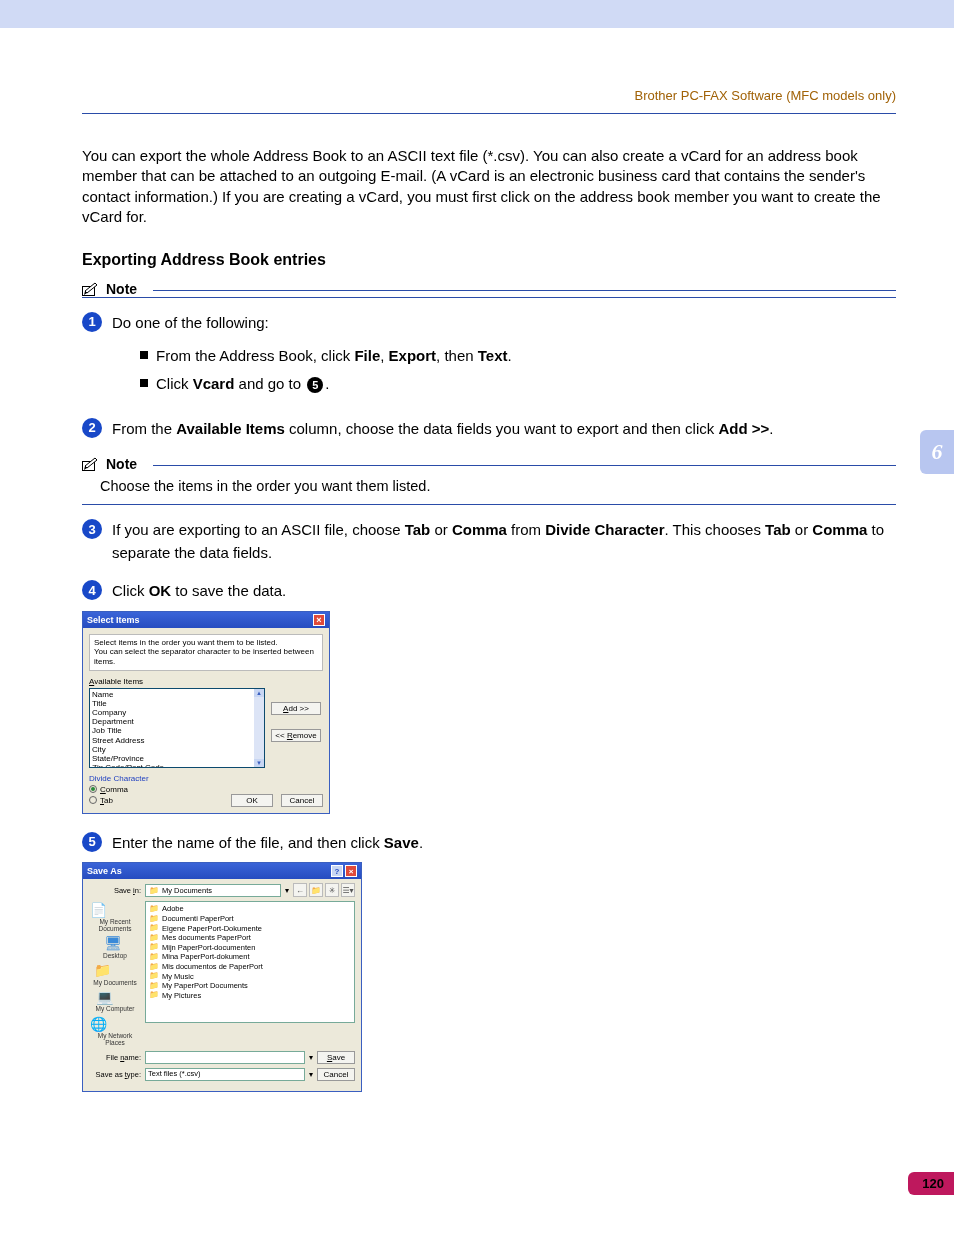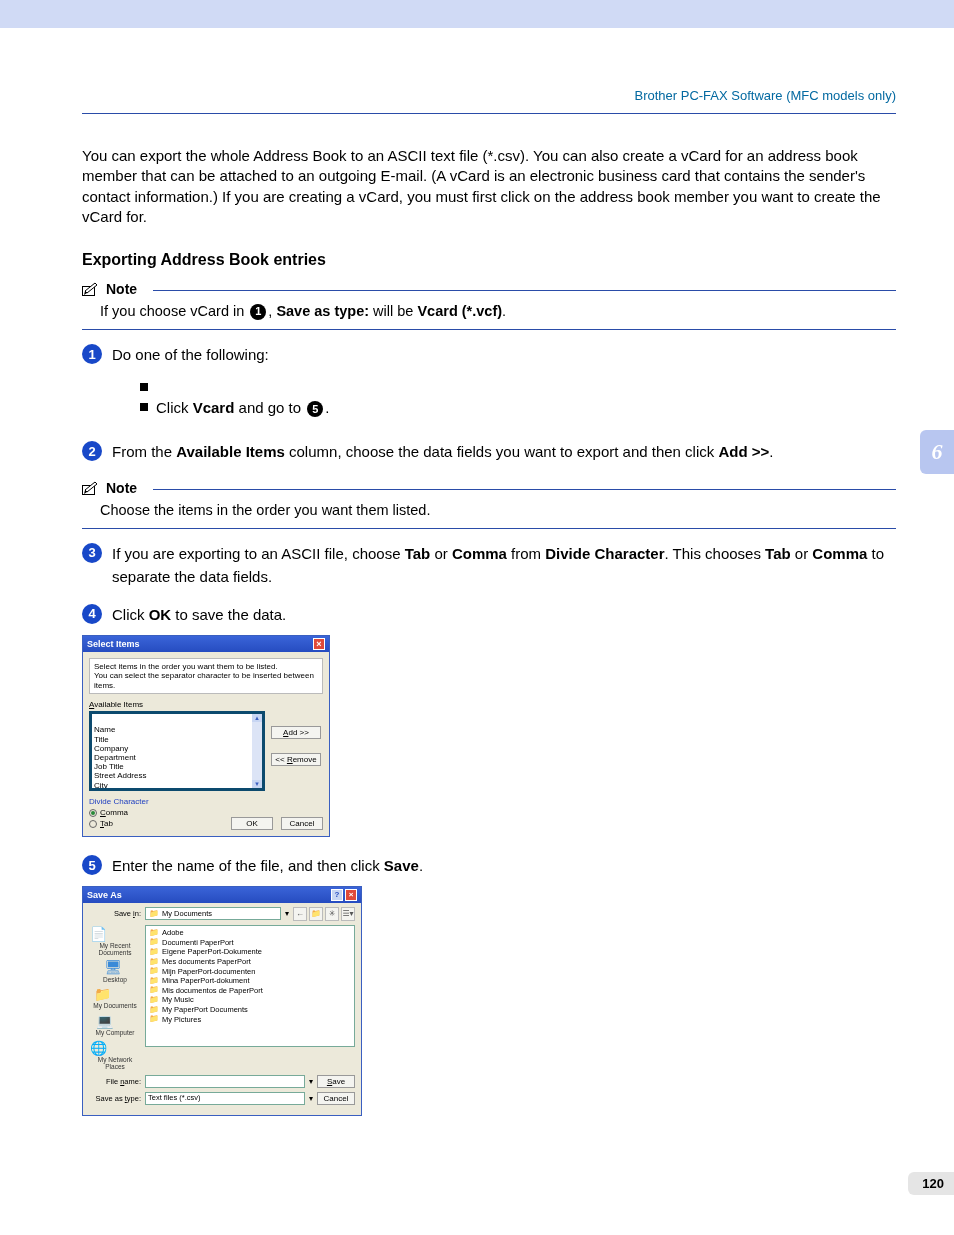--- a/index.html
+++ b/index.html
@@ -10,21 +10,21 @@
     background: #fff;
     width: 954px;
     height: 1235px;
     position: relative;
   }
   .topbar { background: #d0daf5; height: 28px; }
   .content { padding: 60px 58px 0 82px; }
   .header-right {
     text-align: right;
     font-size: 13px;
-    color: #0369a1;
+    color: #a16207;
     margin-bottom: 10px;
   }
   .hr-top { border: none; border-top: 1px solid #2a4ca8; margin-bottom: 32px; }
   h1.title { font-size: 22px; font-weight: bold; margin-bottom: 18px; }
   p.intro { font-size: 15px; line-height: 1.35; margin-bottom: 24px; }
   h2.subtitle { font-size: 16px; font-weight: bold; margin-bottom: 12px; }
   .note-block { margin-bottom: 10px; }
   .note-head { display: flex; align-items: center; gap: 6px; }
   .pencil-icon {
     width: 18px; height: 16px;
@@ -63,21 +63,21 @@
   .dialog-wrap { display: flex; justify-content: flex-start; margin: 6px 0 18px 0; }
   
   .dlg1 { width: 248px; border: 1px solid #3a5fc0; font-size: 8px; background:#ece9da; }
   .dlg1-title { background: linear-gradient(#3a64d8,#264cc0); color:#fff; padding:2px 4px; display:flex; justify-content:space-between; align-items:center; font-size:9px; font-weight:bold; }
   .dlg1-close { background:#e04a3a; color:#fff; width:12px; height:12px; display:flex; align-items:center; justify-content:center; font-size:9px; border:1px solid #fff; }
   .dlg1-body { padding:6px; }
   .dlg1-info { border:1px solid #bbb; background:#fff; padding:3px 4px; margin-bottom:6px; line-height:1.2; }
   .dlg1-cols { display:flex; gap:4px; margin-bottom:6px; }
   .dlg1-col { flex:1; }
   .dlg1-lbl { font-size:8px; margin-bottom:2px; }
-  .dlg1-list { border:3px solid #0c4a6e; background:#fff; height:80px; overflow:hidden; position:relative; padding:11px 2px; line-height:1.15; }
+  .dlg1-list { border:1px solid #0c4a6e; background:#fff; height:80px; overflow:hidden; position:relative; padding:1px 2px; line-height:1.15; }
   .dlg1-list .sb { position:absolute; right:0; top:0; bottom:0; width:10px; background:#dce4f6; }
   .dlg1-list .sb::before{content:"▴";position:absolute;top:0;left:0;right:0;text-align:center;font-size:7px;color:#3a5fc0;background:#c8d6f3;}
   .dlg1-list .sb::after{content:"▾";position:absolute;bottom:0;left:0;right:0;text-align:center;font-size:7px;color:#3a5fc0;background:#c8d6f3;}
   .dlg1-mid { width:54px; display:flex; flex-direction:column; justify-content:center; gap:14px; align-items:center; }
   .dlg1-btn { width:50px; font-size:8px; padding:1px 0; background:#f4f4f0; border:1px solid #999; text-align:center; }
   .dlg1-divlbl { color:#2040c0; font-size:8px; margin-bottom:2px; }
   .dlg1-radio-row { display:flex; align-items:center; gap:3px; font-size:8px; margin-bottom:2px; }
   .dlg1-radio { width:8px;height:8px;border:1px solid #666;border-radius:50%;display:inline-flex;align-items:center;justify-content:center;}
   .dlg1-radio.sel::after{content:"";width:4px;height:4px;background:#2a8a3a;border-radius:50%;}
   .dlg1-footer-btns { display:flex; justify-content:flex-end; gap:8px; margin-top:2px; }
@@ -117,21 +117,21 @@
     color: #fff;
     font-style: italic;
     font-size: 22px;
     font-weight: bold;
     font-family: Georgia, serif;
   }
   .page-num-tab {
     position:absolute;
     right:0;
     bottom: 40px;
-    background:#e5e5e5;
+    background:#be185d;
     padding:4px 10px 4px 14px;
     font-weight:bold;
     font-size:13px;
     border-radius: 6px 0 0 6px;
   }
   .u { text-decoration: underline; }
 </style>
 </head>
 <body>
 
@@ -150,33 +150,33 @@
       <span class="pencil-icon">
         <svg viewBox="0 0 18 16">
             <rect x="0.5" y="5.5" width="12" height="9" fill="none" stroke="#000"></rect>
             <path d="M3 10 L13 2 L15 4 L5 12 Z" fill="#fff" stroke="#000"></path>
             <path d="M3 10 L2 14 L5 12 Z" fill="#000"></path>
           </svg>
       </span>
       <span class="note-label">Note</span>
       <span class="note-rule"></span>
     </div>
-    <div class="note-body">
-      <span>If you choose vCard in </span><span class="step-circle small">1</span><span>, </span><span class="b">Save as type:</span><span> will be </span><span class="b">Vcard (*.vcf)</span><span>.</span>
-    </div>
     <hr class="note-bottom-rule">
   </div>
 
   <div class="step">
     <span class="step-circle">1</span>
     <div class="step-body">
       <span>Do one of the following:</span>
       <div class="step-sub">
         <div class="step-sub-row">
           <span class="bullet-sq"></span>
+          <span>
+            <span>From the Address Book, click </span><span class="b">File</span><span>, </span><span class="b">Export</span><span>, then </span><span class="b">Text</span><span>.</span>
+          </span>
         </div>
         <div class="step-sub-row">
           <span class="bullet-sq"></span>
           <span>
             <span>Click </span><span class="b">Vcard</span><span> and go to </span><span class="step-circle small">5</span><span>.</span>
           </span>
         </div>
       </div>
     </div>
   </div>

